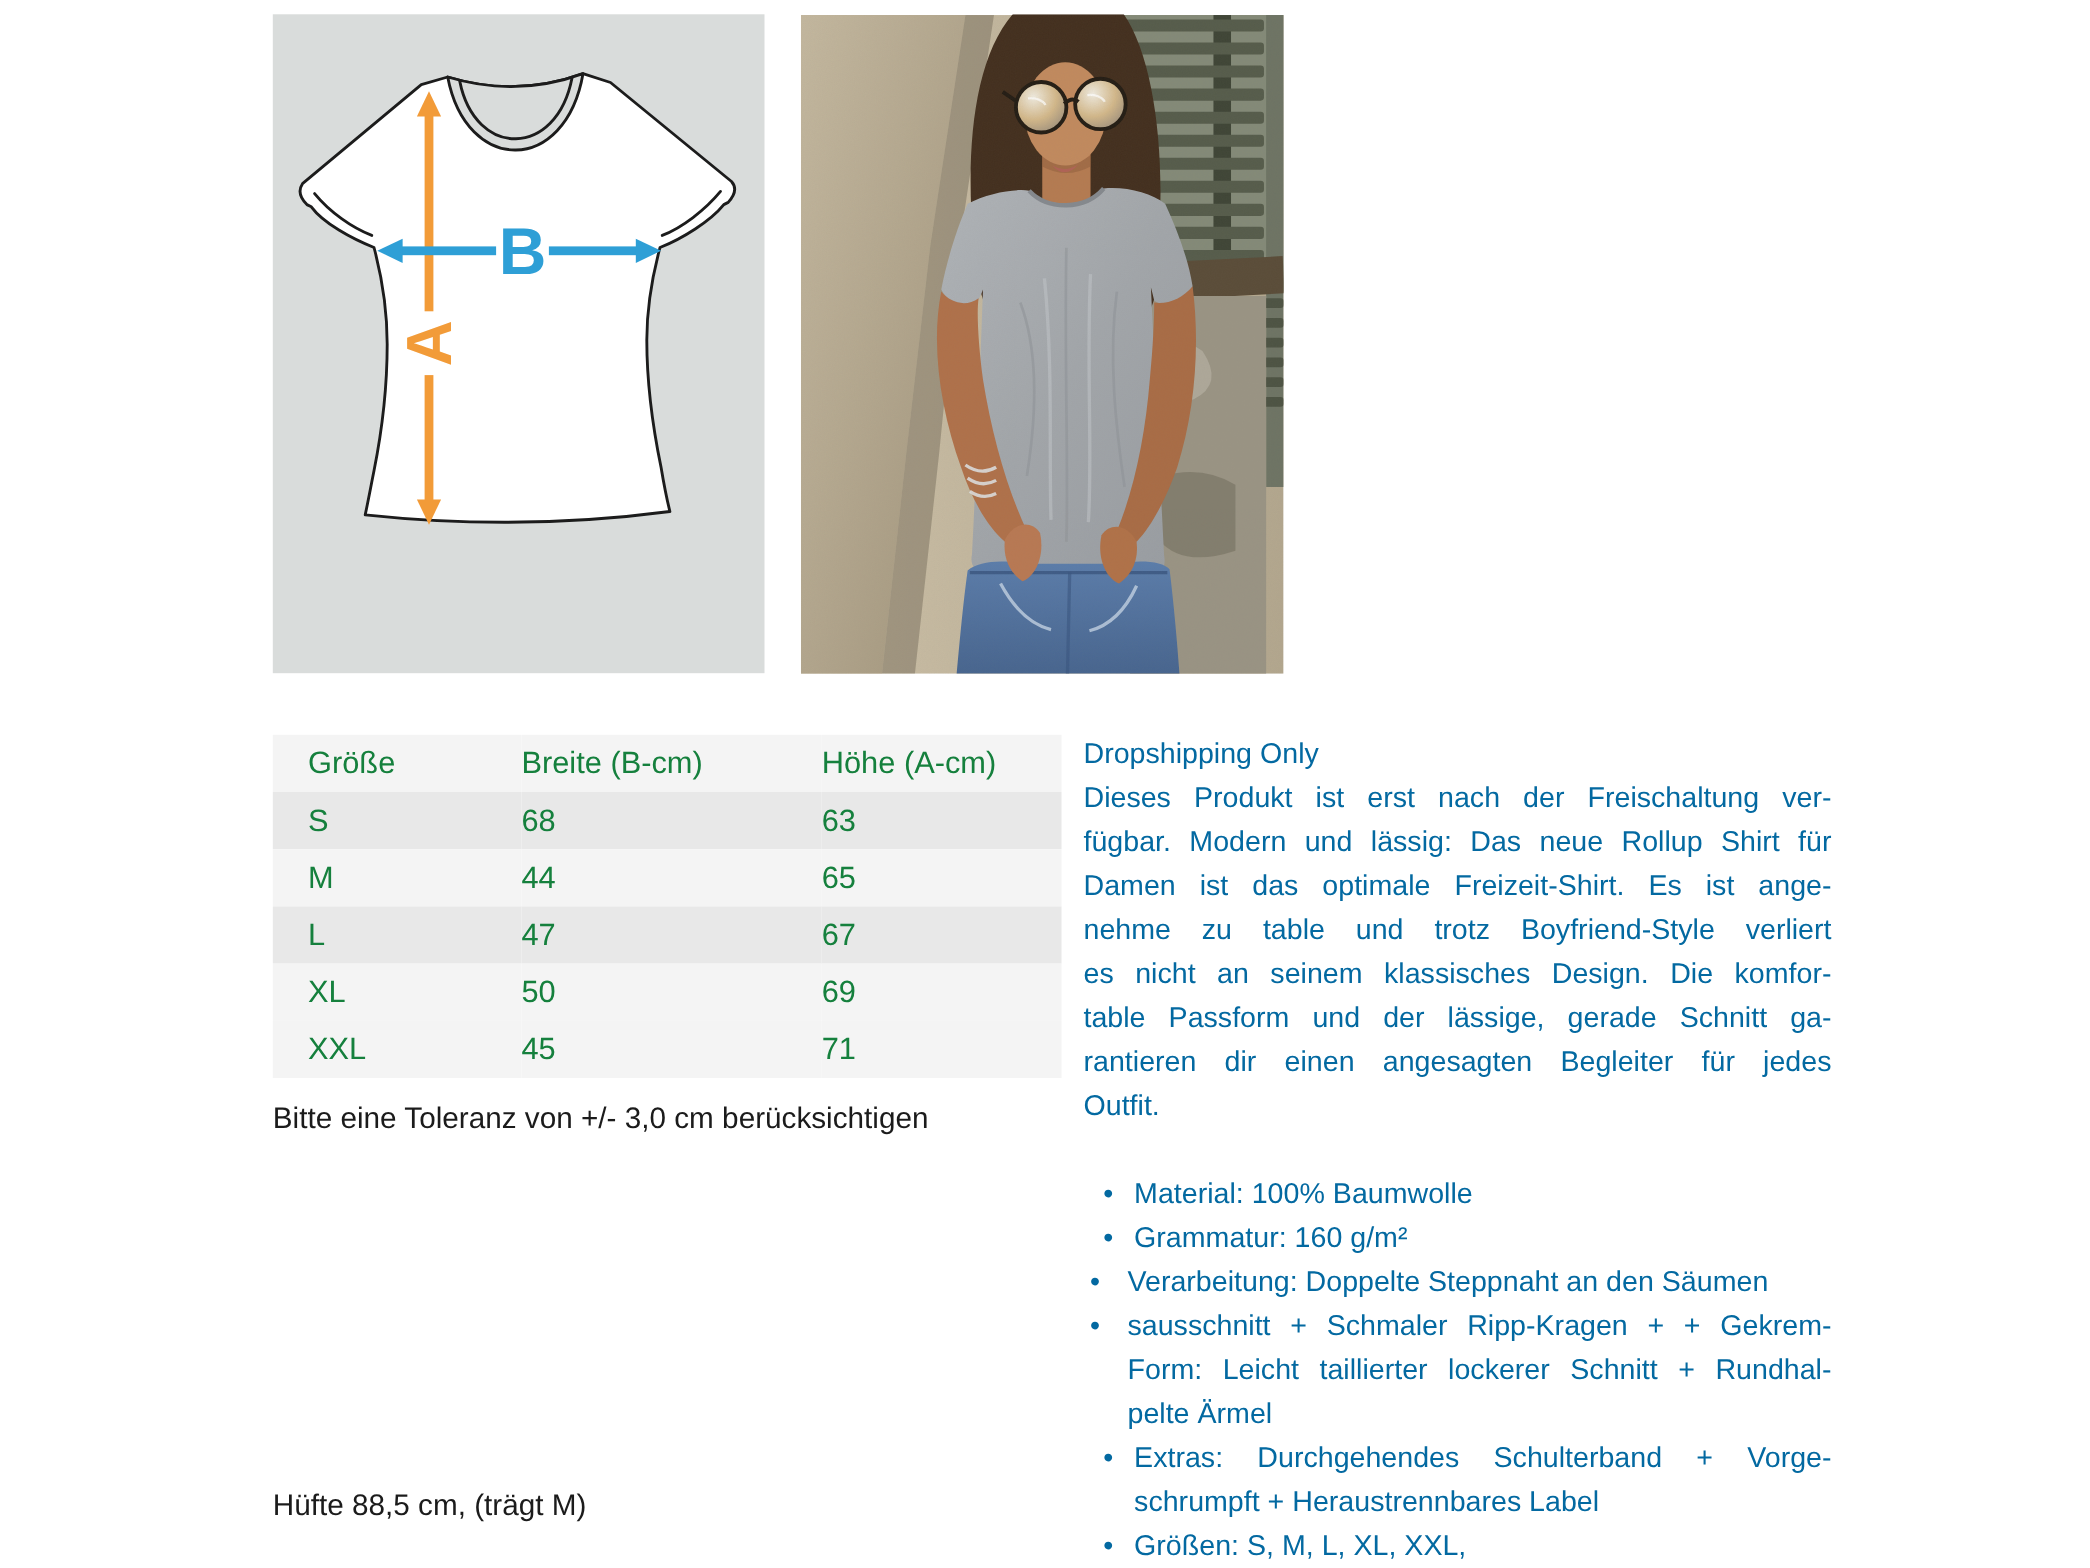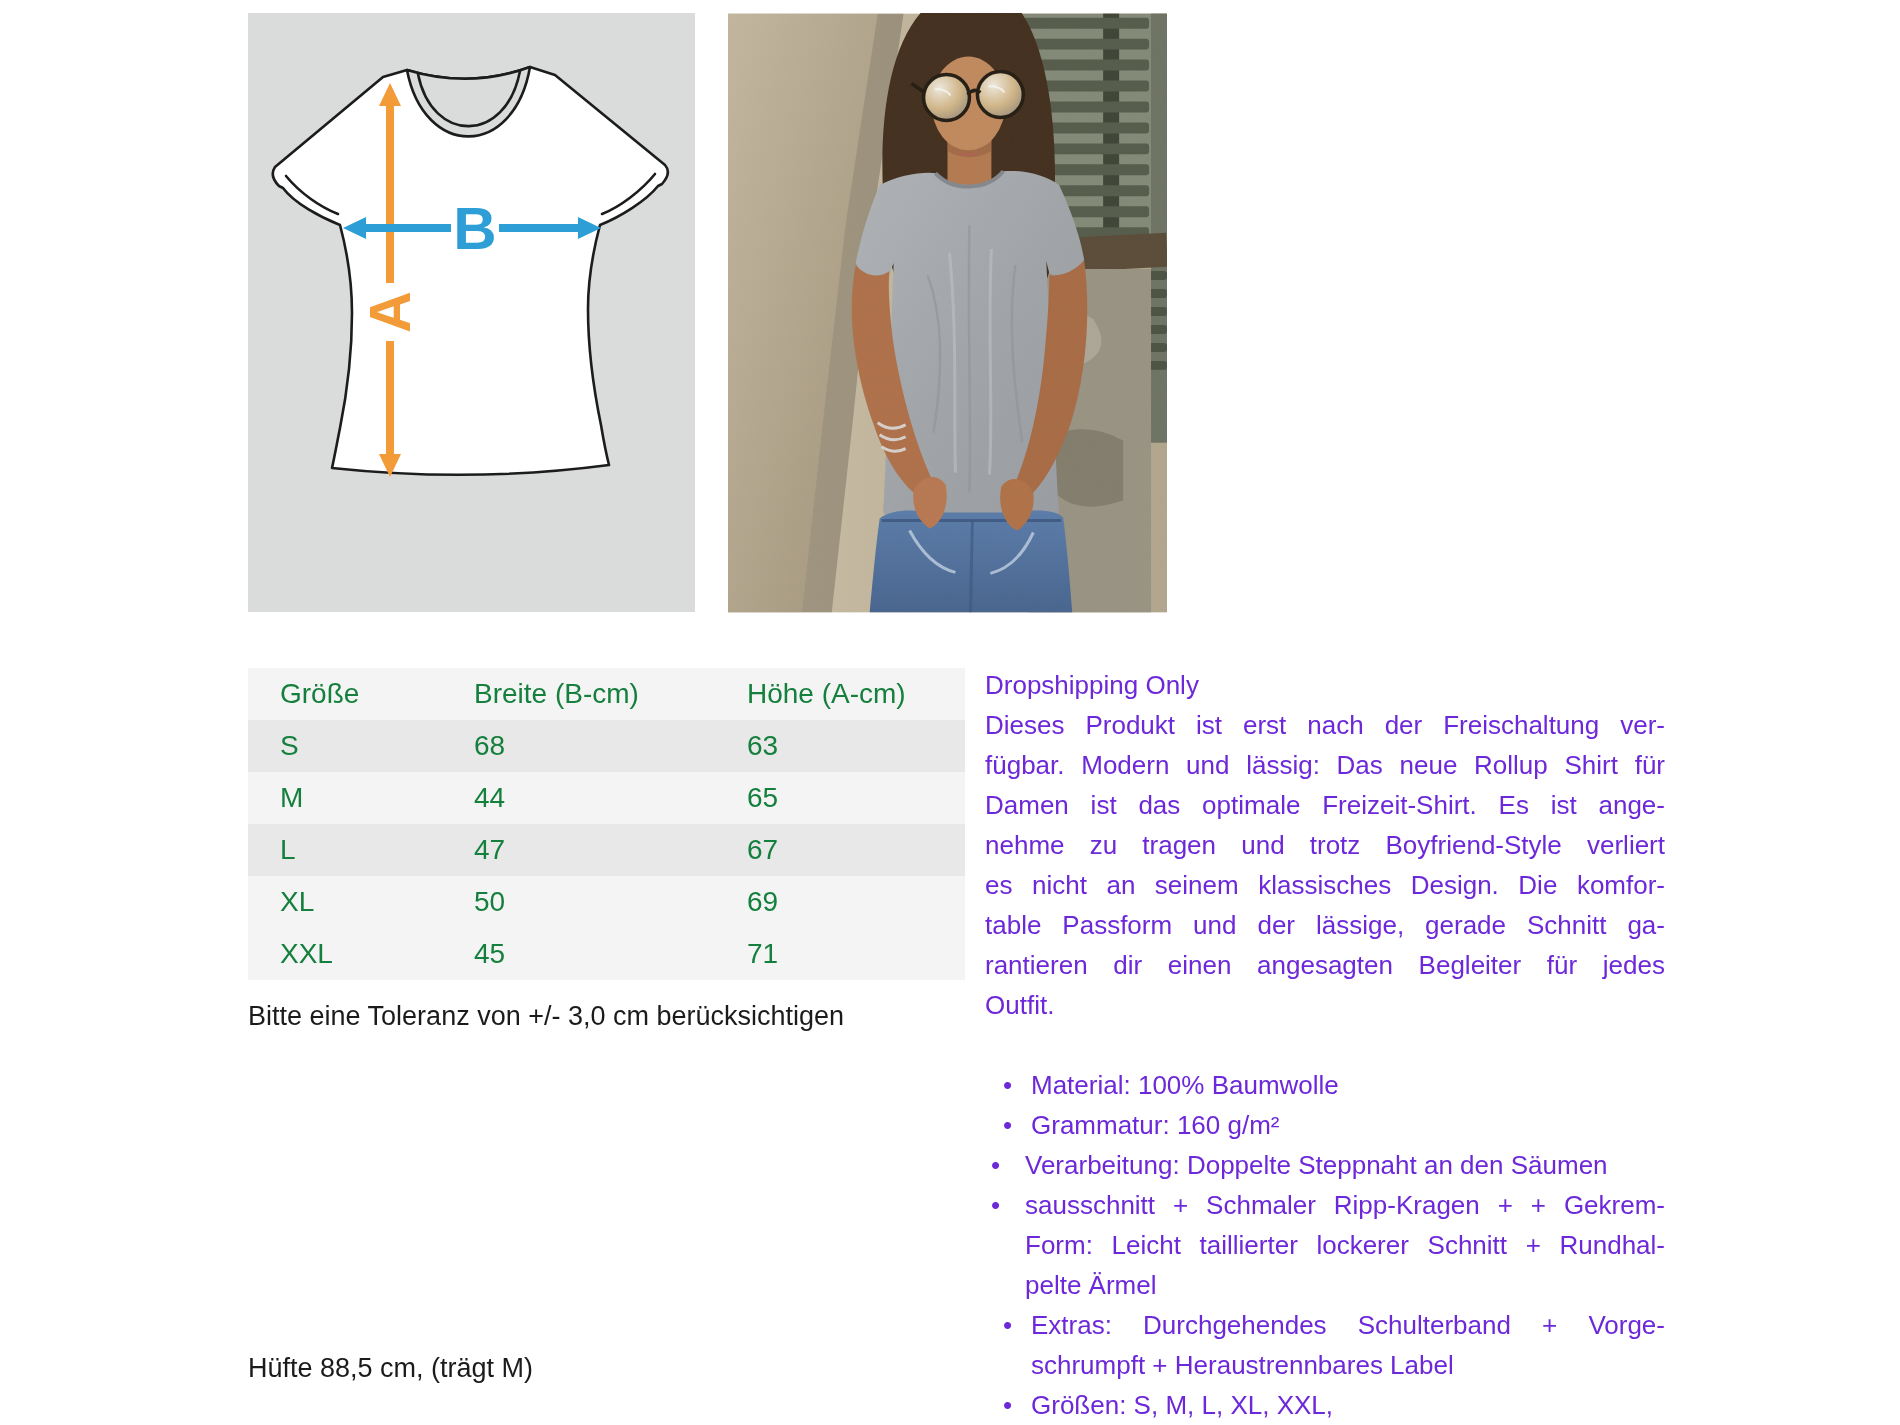--- a/index.html
+++ b/index.html
@@ -23,21 +23,21 @@
   .size-table tbody tr.shade{background:#e8e8e8;}
   
   .tolerance-note{position:absolute;left:248px;top:996px;font-size:27px;line-height:40px;
     color:#1b1b1b;white-space:nowrap;}
   .model-info{position:absolute;left:248px;top:1348px;font-size:27px;line-height:40px;
     color:#1b1b1b;width:780px;}
   .model-info .mline{white-space:nowrap;height:40px;}
   .model-info b{font-weight:700;}
   
   .right-col{position:absolute;left:985px;top:665px;width:680px;font-size:26px;
-    line-height:40px;color:#6d28d9;}
+    line-height:40px;color:#0369a1;}
   .right-col .tline{height:40px;overflow:visible;}
   .right-col .tline.j{text-align:justify;text-align-last:justify;}
   .bullet-list{margin-top:40px;}
   .blt-item{position:relative;padding-left:40px;}
   .blt-item.indent{padding-left:46px;}
   .blt-item .bullet{position:absolute;left:6px;top:0;}
   .blt-item.indent .bullet{left:18px;}
 </style>
 </head>
 <body>
@@ -296,21 +296,21 @@
   <div class="model-info">
     <div class="mline">Hüfte 88,5 cm, (trägt M)</div>
   </div>
 
   <div class="right-col">
     <div class="tline">Dropshipping Only</div>
     <div id="para-lines">
         <div class="tline j">Dieses Produkt ist erst nach der Freischaltung ver-</div>
         <div class="tline j">fügbar. Modern und lässig: Das neue Rollup Shirt für</div>
         <div class="tline j">Damen ist das optimale Freizeit-Shirt. Es ist ange-</div>
-        <div class="tline j">nehme zu tragen und trotz Boyfriend-Style verliert</div>
+        <div class="tline j">nehme zu table und trotz Boyfriend-Style verliert</div>
         <div class="tline j">es nicht an seinem klassisches Design. Die komfor-</div>
         <div class="tline j">table Passform und der lässige, gerade Schnitt ga-</div>
         <div class="tline j">rantieren dir einen angesagten Begleiter für jedes</div>
         <div class="tline">Outfit.</div>
       </div>
     <div class="bullet-list" id="bullet-list">
         <div class="blt-item indent">
           <span class="bullet">•</span>
           <div class="tline">Material: 100% Baumwolle</div>
         </div>

